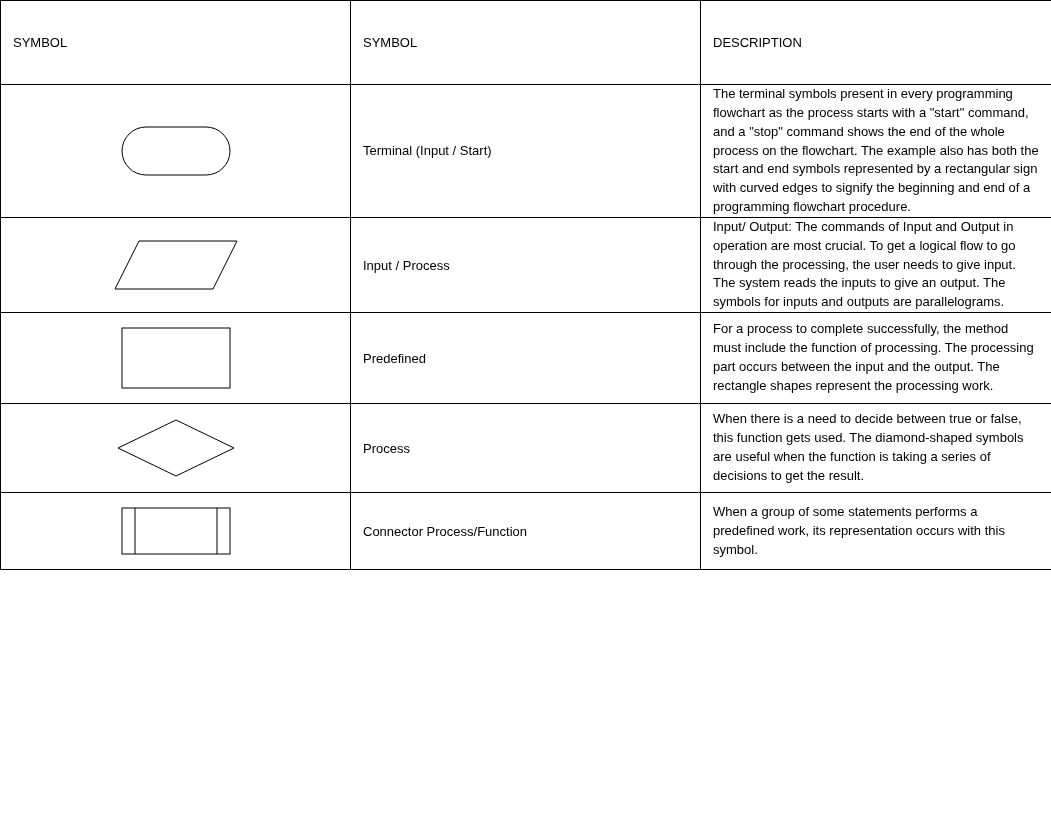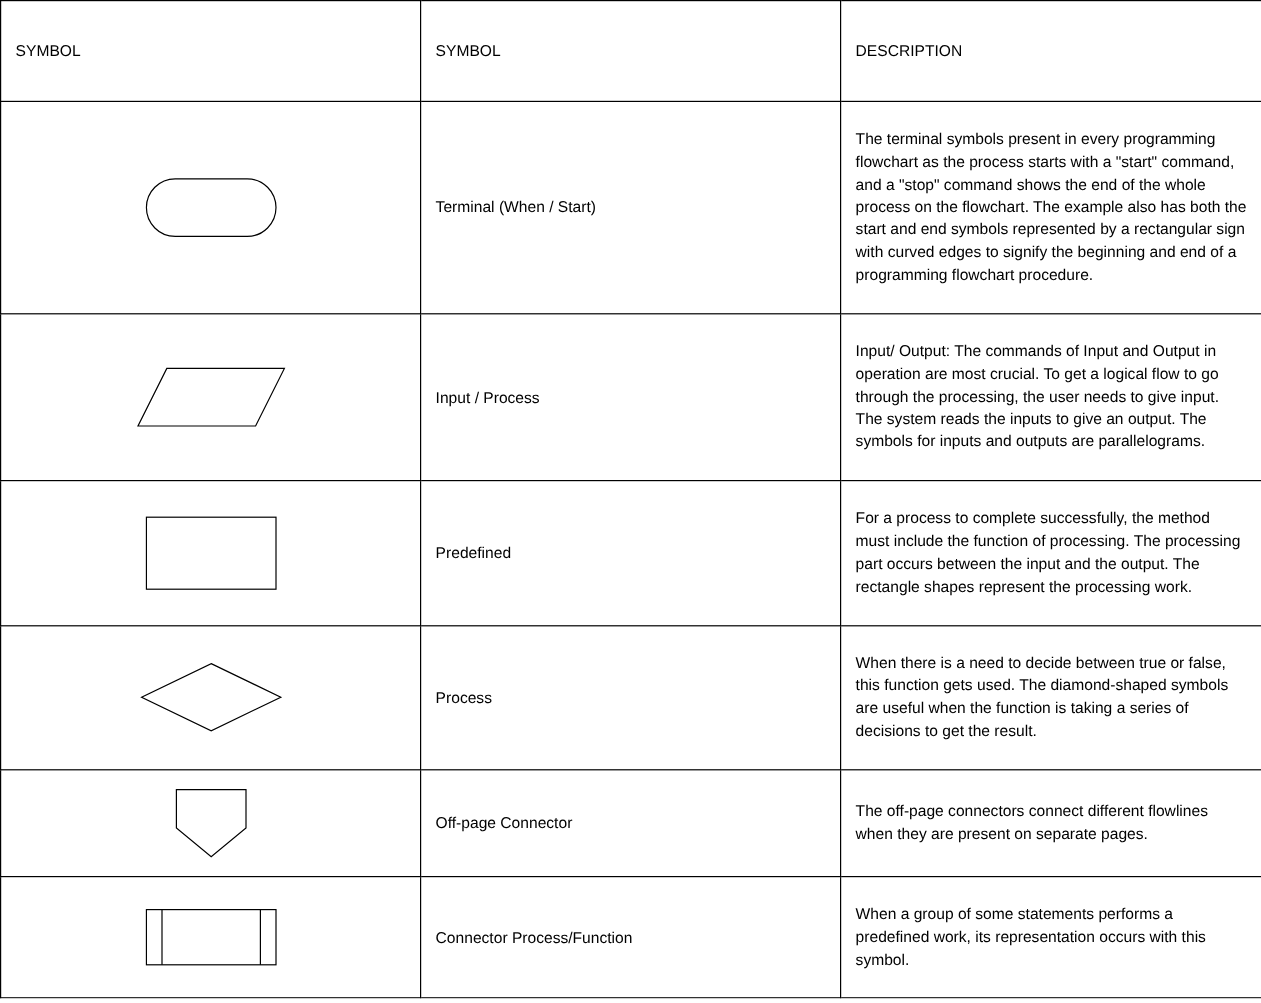--- a/index.html
+++ b/index.html
@@ -16,21 +16,21 @@
     width: 1051px;
     table-layout: fixed;
   }
   col.c1 { width: 350px; }
   col.c2 { width: 350px; }
   col.c3 { width: 351px; }
   th, td {
     border: 1px solid #000;
     text-align: left;
     vertical-align: middle;
-    padding: 22px 12px;
+    padding: 0 12px;
     font-weight: normal;
   }
   th {
     height: 84px;
     vertical-align: middle;
   }
   td.symcell {
     text-align: center;
     vertical-align: middle;
     padding: 14px 0;
@@ -57,21 +57,21 @@
     </tr>
   </thead>
   <tbody>
 
     <tr>
       <td class="symcell">
         <svg width="110" height="50" viewBox="0 0 110 50">
           <rect x="1" y="1" width="108" height="48" rx="24" ry="24" fill="none" stroke="#000" stroke-width="1"></rect>
         </svg>
       </td>
-      <td>Terminal (When / Start)</td>
+      <td>Terminal (Input / Start)</td>
       <td class="desc">The terminal symbols present in every programming flowchart as the process starts with a "start" command, and a "stop" command shows the end of the whole process on the flowchart. The example also has both the start and end symbols represented by a rectangular sign with curved edges to signify the beginning and end of a programming flowchart procedure.</td>
     </tr>
 
     <tr>
       <td class="symcell">
         <svg width="130" height="60" viewBox="0 0 130 60">
           <polygon points="28,6 126,6 102,54 4,54" fill="none" stroke="#000" stroke-width="1"></polygon>
         </svg>
       </td>
       <td>Input / Process</td>
@@ -92,29 +92,20 @@
       <td class="symcell">
         <svg width="120" height="60" viewBox="0 0 120 60">
           <polygon points="60,2 118,30 60,58 2,30" fill="none" stroke="#000" stroke-width="1"></polygon>
         </svg>
       </td>
       <td>Process</td>
       <td class="desc">When there is a need to decide between true or false, this function gets used. The diamond-shaped symbols are useful when the function is taking a series of decisions to get the result.</td>
     </tr>
 
 
-    <tr>
-      <td class="symcell">
-        <svg width="62" height="60" viewBox="0 0 62 60">
-          <polygon points="2,2 60,2 60,34 31,58 2,34" fill="none" stroke="#000" stroke-width="1"></polygon>
-        </svg>
-      </td>
-      <td>Off-page Connector</td>
-      <td class="desc">The off-page connectors connect different flowlines when they are present on separate pages.</td>
-    </tr>
 
     <tr>
       <td class="symcell">
         <svg width="110" height="48" viewBox="0 0 110 48">
           <rect x="1" y="1" width="108" height="46" fill="none" stroke="#000" stroke-width="1"></rect>
           <line x1="14" y1="1" x2="14" y2="47" stroke="#000" stroke-width="1"></line>
           <line x1="96" y1="1" x2="96" y2="47" stroke="#000" stroke-width="1"></line>
         </svg>
       </td>
       <td>Connector Process/Function</td>

